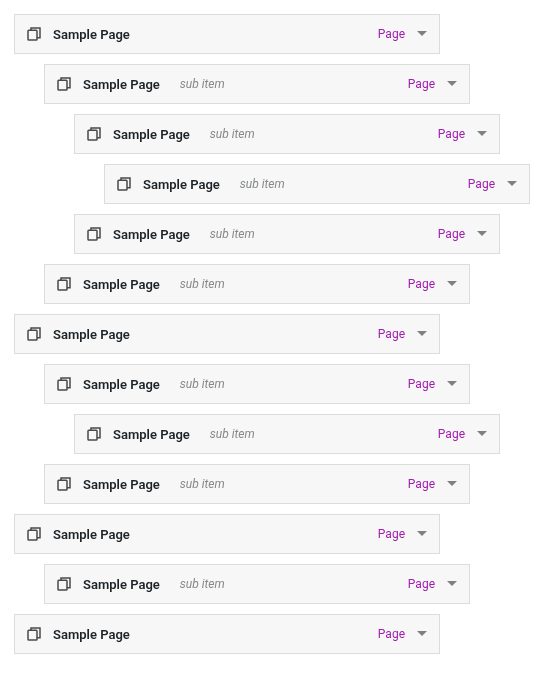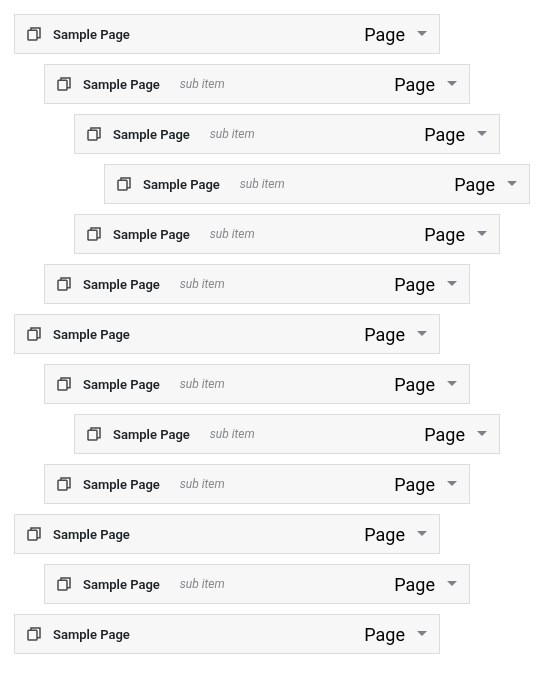--- a/index.html
+++ b/index.html
@@ -45,22 +45,22 @@
   }
   .mi-sub {
     margin-left: 20px;
     color: #86898c;
     font-style: italic;
     font-weight: 400;
     font-size: 12px;
   }
   .spacer { flex: 1 1 auto; }
   .mi-type {
-    color: #000000;
-    font-size: 18px;
+    color: #a21caf;
+    font-size: 12px;
     margin-right: 10px;
     margin-left: 40px;
   }
   .mi-caret {
     width: 14px;
     color: #7d8185;
     display: inline-flex;
     align-items: center;
     justify-content: center;
   }

